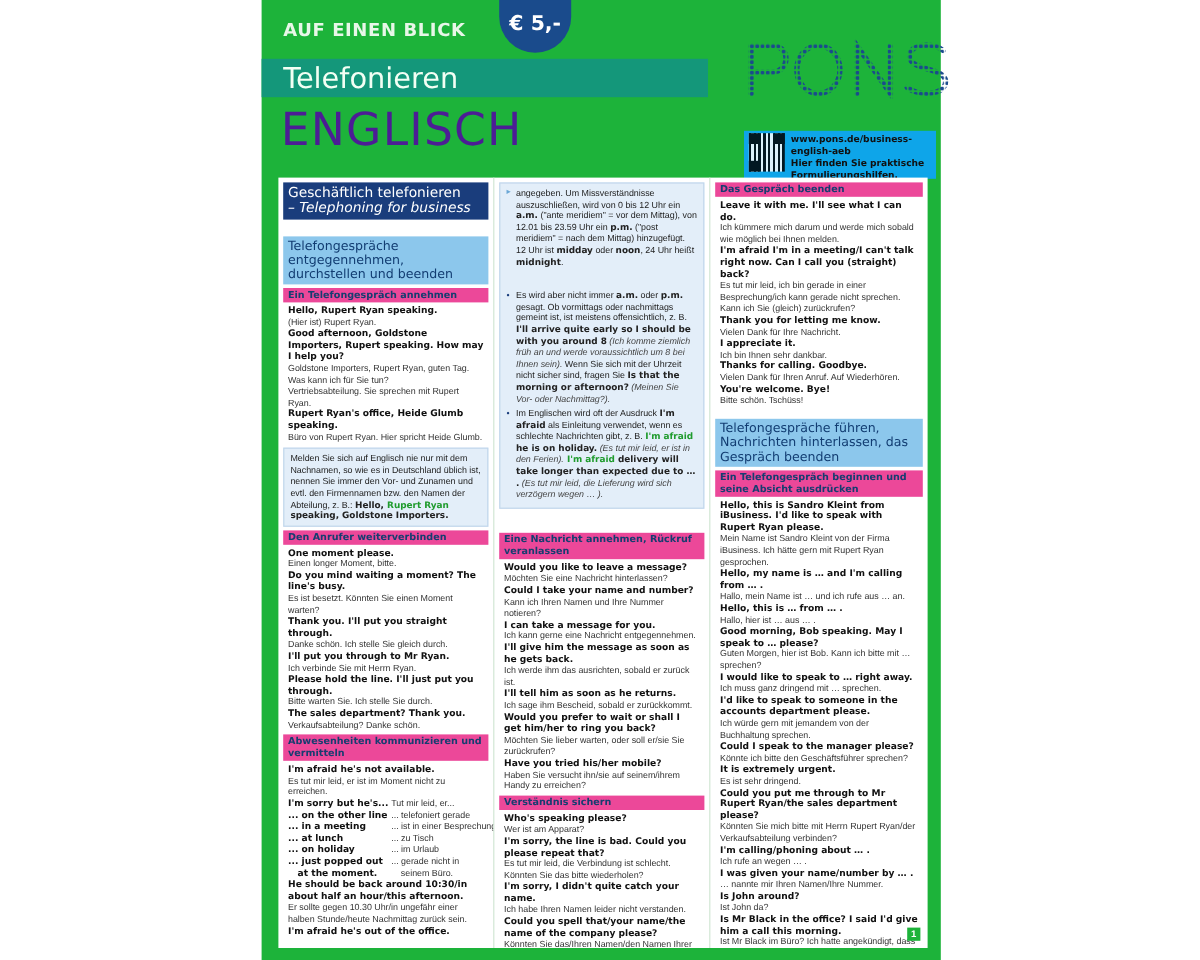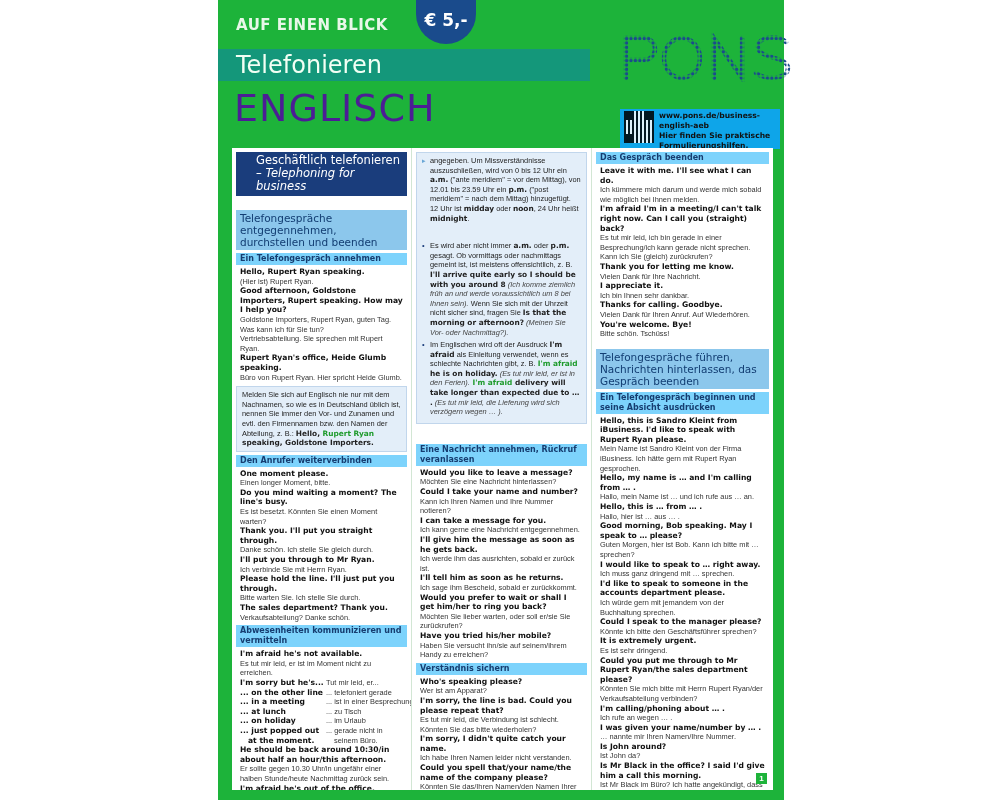--- a/index.html
+++ b/index.html
@@ -56,30 +56,30 @@
     position: absolute; left: 14px; top: 148px; width: 541px; height: 642px;
     background: #fff; display: flex;
   }
   .col {
     width: 180px; height: 100%; padding: 4px 4px 0 4px; position: relative;
     border-right: 1px solid #d2e6d4; overflow: hidden;
   }
   .col:last-child { border-right: none; width: 181px; }
 
   .h-main {
-    background: #1a3d7c; color: #fff; padding: 2px 4px 3px 20px;
+    background: #1a3d7c; color: #fff; padding: 2px 4px 3px 4px;
     font-size: 11.5px; line-height: 13px; font-family: "DejaVu Sans", sans-serif;
   }
   .h-main .en { font-style: italic; }
   .h-sec {
     background: #8cc7ec; color: #123d72; padding: 2px 4px;
     font-size: 10.5px; line-height: 12px; margin-top: 14px; font-family: "DejaVu Sans", sans-serif;
   }
   .h-sub {
-    background: #7dd3fc; color: #163d70; padding: 1px 4px; margin-top: 3px;
+    background: #ec4899; color: #163d70; padding: 1px 4px; margin-top: 3px;
     font-size: 8px; line-height: 10px; font-weight: bold; font-family: "DejaVu Sans", sans-serif;
   }
   .entries { padding: 2px 4px 0 4px; }
   .en-line { font-size: 7.6px; line-height: 9.6px; font-weight: bold; color: #111; font-family: "DejaVu Sans", sans-serif; }
   .de-line { font-size: 7.4px; line-height: 9.6px; color: #333; font-family: "Liberation Sans", sans-serif; }
   .note {
     background: #e3eef9; border: 1px solid #c1d6ec; margin-top: 4px; padding: 3px 5px;
     font-size: 7.4px; line-height: 9.6px; color: #222;
   }
   .note b { font-family: "DejaVu Sans", sans-serif; font-size: 7.4px; }

